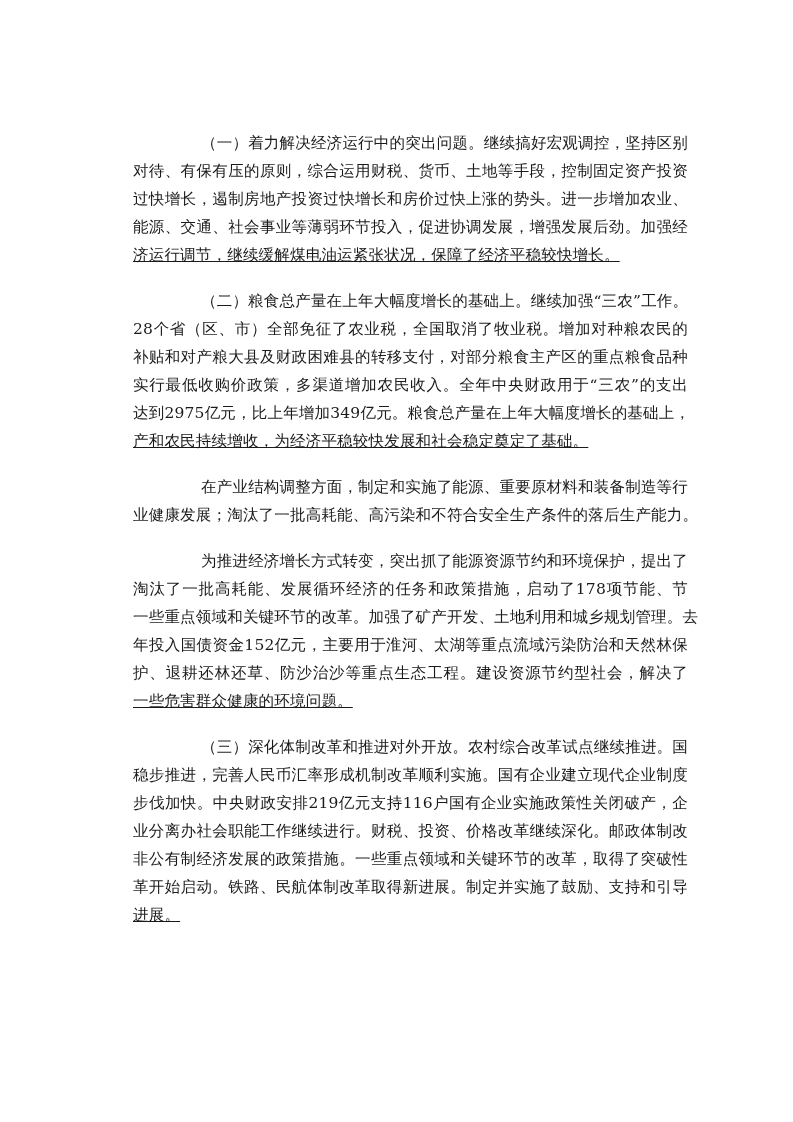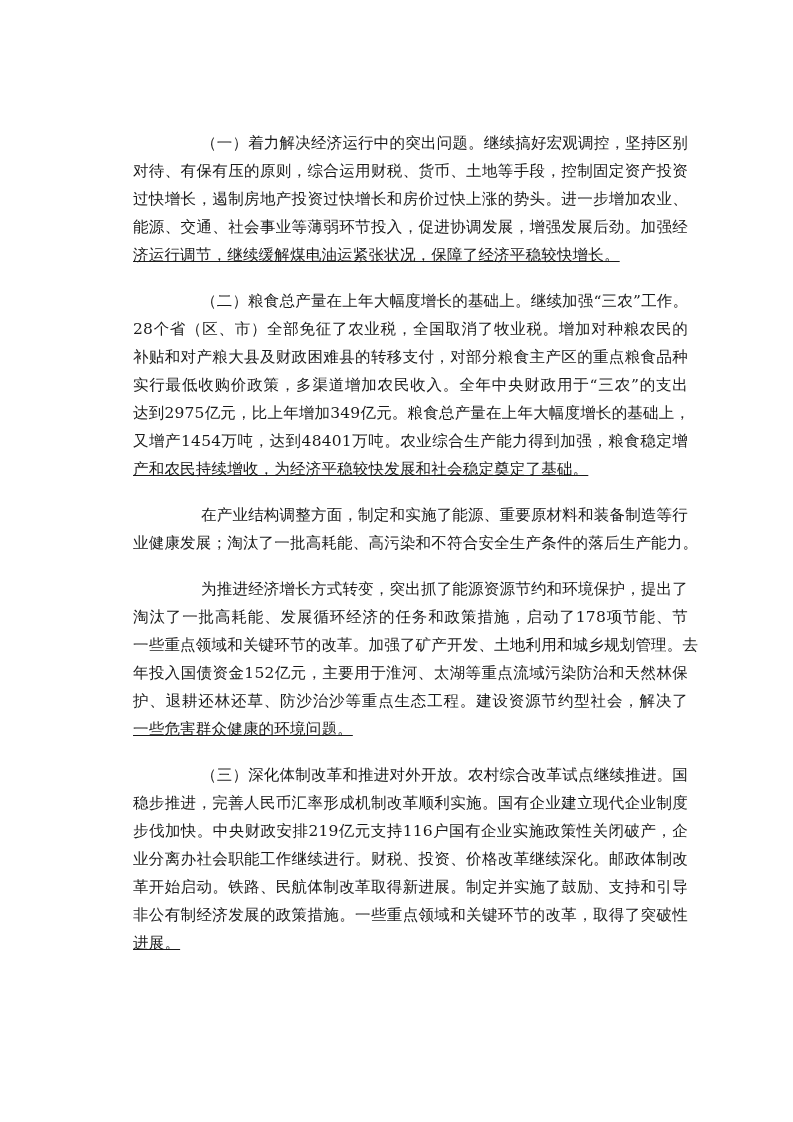--- a/index.html
+++ b/index.html
@@ -55,21 +55,20 @@
     <span class="line">能源、交通、社会事业等薄弱环节投入，促进协调发展，增强发展后劲。加强经</span>
     <span class="line last">济运行调节，继续缓解煤电油运紧张状况，保障了经济平稳较快增长。</span>
   </div>
 
   <div class="para">
     <span class="line first">（二）粮食总产量在上年大幅度增长的基础上。继续加强“三农”工作。</span>
     <span class="line">28个省（区、市）全部免征了农业税，全国取消了牧业税。增加对种粮农民的</span>
     <span class="line">补贴和对产粮大县及财政困难县的转移支付，对部分粮食主产区的重点粮食品种</span>
     <span class="line">实行最低收购价政策，多渠道增加农民收入。全年中央财政用于“三农”的支出</span>
     <span class="line">达到2975亿元，比上年增加349亿元。粮食总产量在上年大幅度增长的基础上，</span>
-    <span class="line">又增产1454万吨，达到48401万吨。农业综合生产能力得到加强，粮食稳定增</span>
     <span class="line last">产和农民持续增收，为经济平稳较快发展和社会稳定奠定了基础。</span>
   </div>
 
   <div class="para">
     <span class="line first">在产业结构调整方面，制定和实施了能源、重要原材料和装备制造等行</span>
     <span class="line">业健康发展；淘汰了一批高耗能、高污染和不符合安全生产条件的落后生产能力。</span>
   </div>
 
   <div class="para">
     <span class="line first">为推进经济增长方式转变，突出抓了能源资源节约和环境保护，提出了</span>
@@ -78,18 +77,18 @@
     <span class="line">年投入国债资金152亿元，主要用于淮河、太湖等重点流域污染防治和天然林保</span>
     <span class="line">护、退耕还林还草、防沙治沙等重点生态工程。建设资源节约型社会，解决了</span>
     <span class="line last">一些危害群众健康的环境问题。</span>
   </div>
 
   <div class="para">
     <span class="line first">（三）深化体制改革和推进对外开放。农村综合改革试点继续推进。国</span>
     <span class="line">稳步推进，完善人民币汇率形成机制改革顺利实施。国有企业建立现代企业制度</span>
     <span class="line">步伐加快。中央财政安排219亿元支持116户国有企业实施政策性关闭破产，企</span>
     <span class="line">业分离办社会职能工作继续进行。财税、投资、价格改革继续深化。邮政体制改</span>
+    <span class="line">非公有制经济发展的政策措施。一些重点领域和关键环节的改革，取得了突破性</span>
     <span class="line">革开始启动。铁路、民航体制改革取得新进展。制定并实施了鼓励、支持和引导</span>
-    <span class="line">非公有制经济发展的政策措施。一些重点领域和关键环节的改革，取得了突破性</span>
     <span class="line last">进展。</span>
   </div>
 
 </div>
 
 </body></html>

